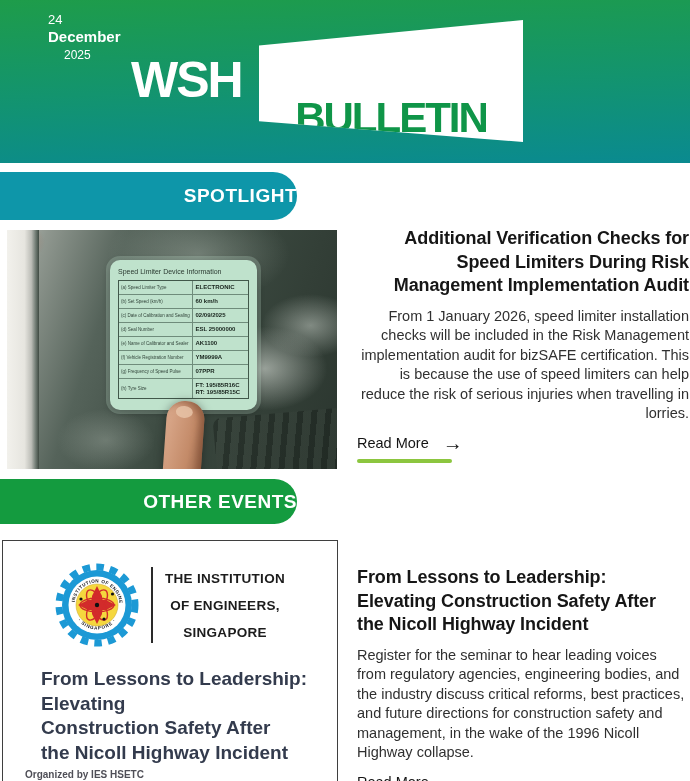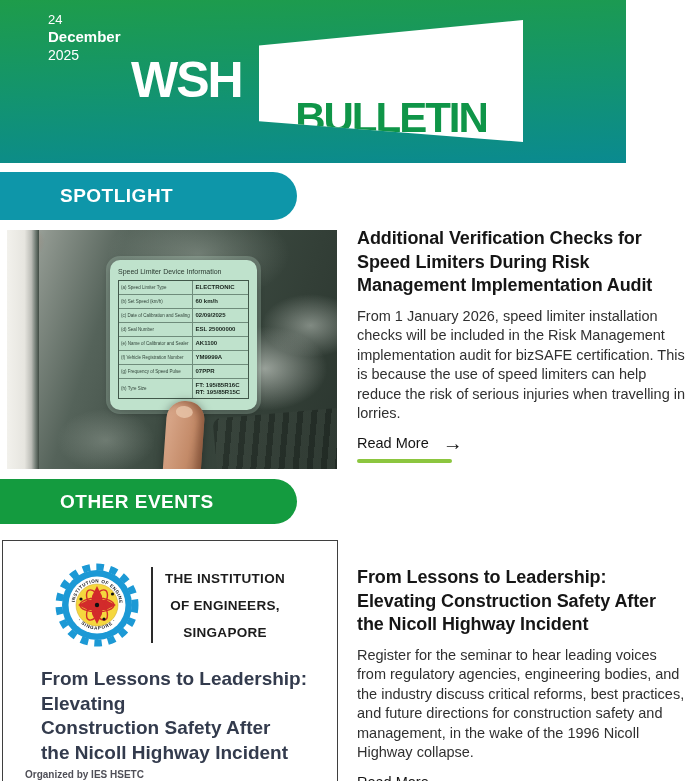--- a/index.html
+++ b/index.html
@@ -3,46 +3,46 @@
 <meta charset="utf-8">
 <style>
   * { margin:0; padding:0; box-sizing:border-box; }
   html,body { background:#fff; }
   .page {
     position:relative; width:690px; height:781px; overflow:hidden;
     background:#fff; font-family:"Liberation Sans", sans-serif;
   }
   
   .header {
-    position:absolute; left:0; top:0; width:626px; height:163px;
+    position:absolute; left:0; top:0; width:690px; height:163px;
     background:linear-gradient(178deg, #1E9C4A 0%, #13946E 52%, #0A8A90 100%);
   }
   .date-block { position:absolute; left:48px; top:12px; color:#fff; }
   .date-day   { font-size:13px; line-height:16px; }
   .date-month { font-size:15px; line-height:18px; font-weight:700; }
-  .date-year  { font-size:14px; line-height:18px; }
+  .date-year  { font-size:12px; line-height:18px;margin-left:16px; }
   .wsh-text {
     position:absolute; left:131px; top:52px; color:#fff;
     font-size:50px; font-weight:700; letter-spacing:-2px; line-height:56px;
   }
   .megaphone {
     position:absolute; left:259px; top:20px; width:264px; height:122px;
     background:#fff;
     clip-path:polygon(0 21%, 100% 0, 100% 100%, 0 83%);
     display:flex; align-items:flex-end; justify-content:center;
   }
   .bulletin-text {
     font-size:42px; font-weight:700; letter-spacing:-2px; color:#0F9548; padding-top:2px;
   }
   
   .section-banner {
     position:absolute; left:0; width:297px; height:48px;
     border-radius:0 24px 24px 0;
     display:flex; align-items:center; padding-left:60px;
-    color:#fff; font-size:19px; font-weight:700; letter-spacing:.5px;
+    color:#fff; font-size:19px; font-weight:700; letter-spacing:.5px;justify-content:flex-end;
   }
   .banner-spotlight { top:172px; background:#0E96A9; }
   .banner-events    { top:479px; height:45px; background:#149B3F; }
   
   .photo {
     position:absolute; left:7px; top:230px; width:330px; height:239px; overflow:hidden;
     background:linear-gradient(108deg,#b9bdb6 0%,#8f978f 10%,#55635a 30%,#3c4a41 55%,#333f37 78%,#2b362f 100%);
   }
   .photo .reflections {
     position:absolute; inset:0;
@@ -85,21 +85,21 @@
     background:linear-gradient(100deg,#dcab8e 0%,#c38a68 65%,#9e6c4f 100%);
     border-radius:18px 18px 6px 6px; transform:rotate(4deg);
     box-shadow:inset -5px 2px 7px rgba(115,66,42,.55), 0 0 10px rgba(0,0,0,.35);
   }
   .finger .nail {
     position:absolute; left:9px; top:5px; width:17px; height:12px;
     background:#e8c5aa; opacity:.8; border-radius:50%;
   }
   
   .article { position:absolute; left:357px; width:332px; }
-  .article-1 { top:227px; }
+  .article-1 { top:227px;text-align:right; }
   .article-2 { top:566px; }
   .article-title {
     font-size:18px; font-weight:700; line-height:23.5px; color:#161616;
     letter-spacing:-.1px; white-space:pre-line;
   }
   .article-body { margin-top:9px; font-size:14.5px; line-height:19.5px; color:#303030; }
   .read-more {
     margin-top:11px; display:flex; align-items:center; gap:14px;
     font-size:14.5px; color:#141414; cursor:pointer; width:130px;
   }

